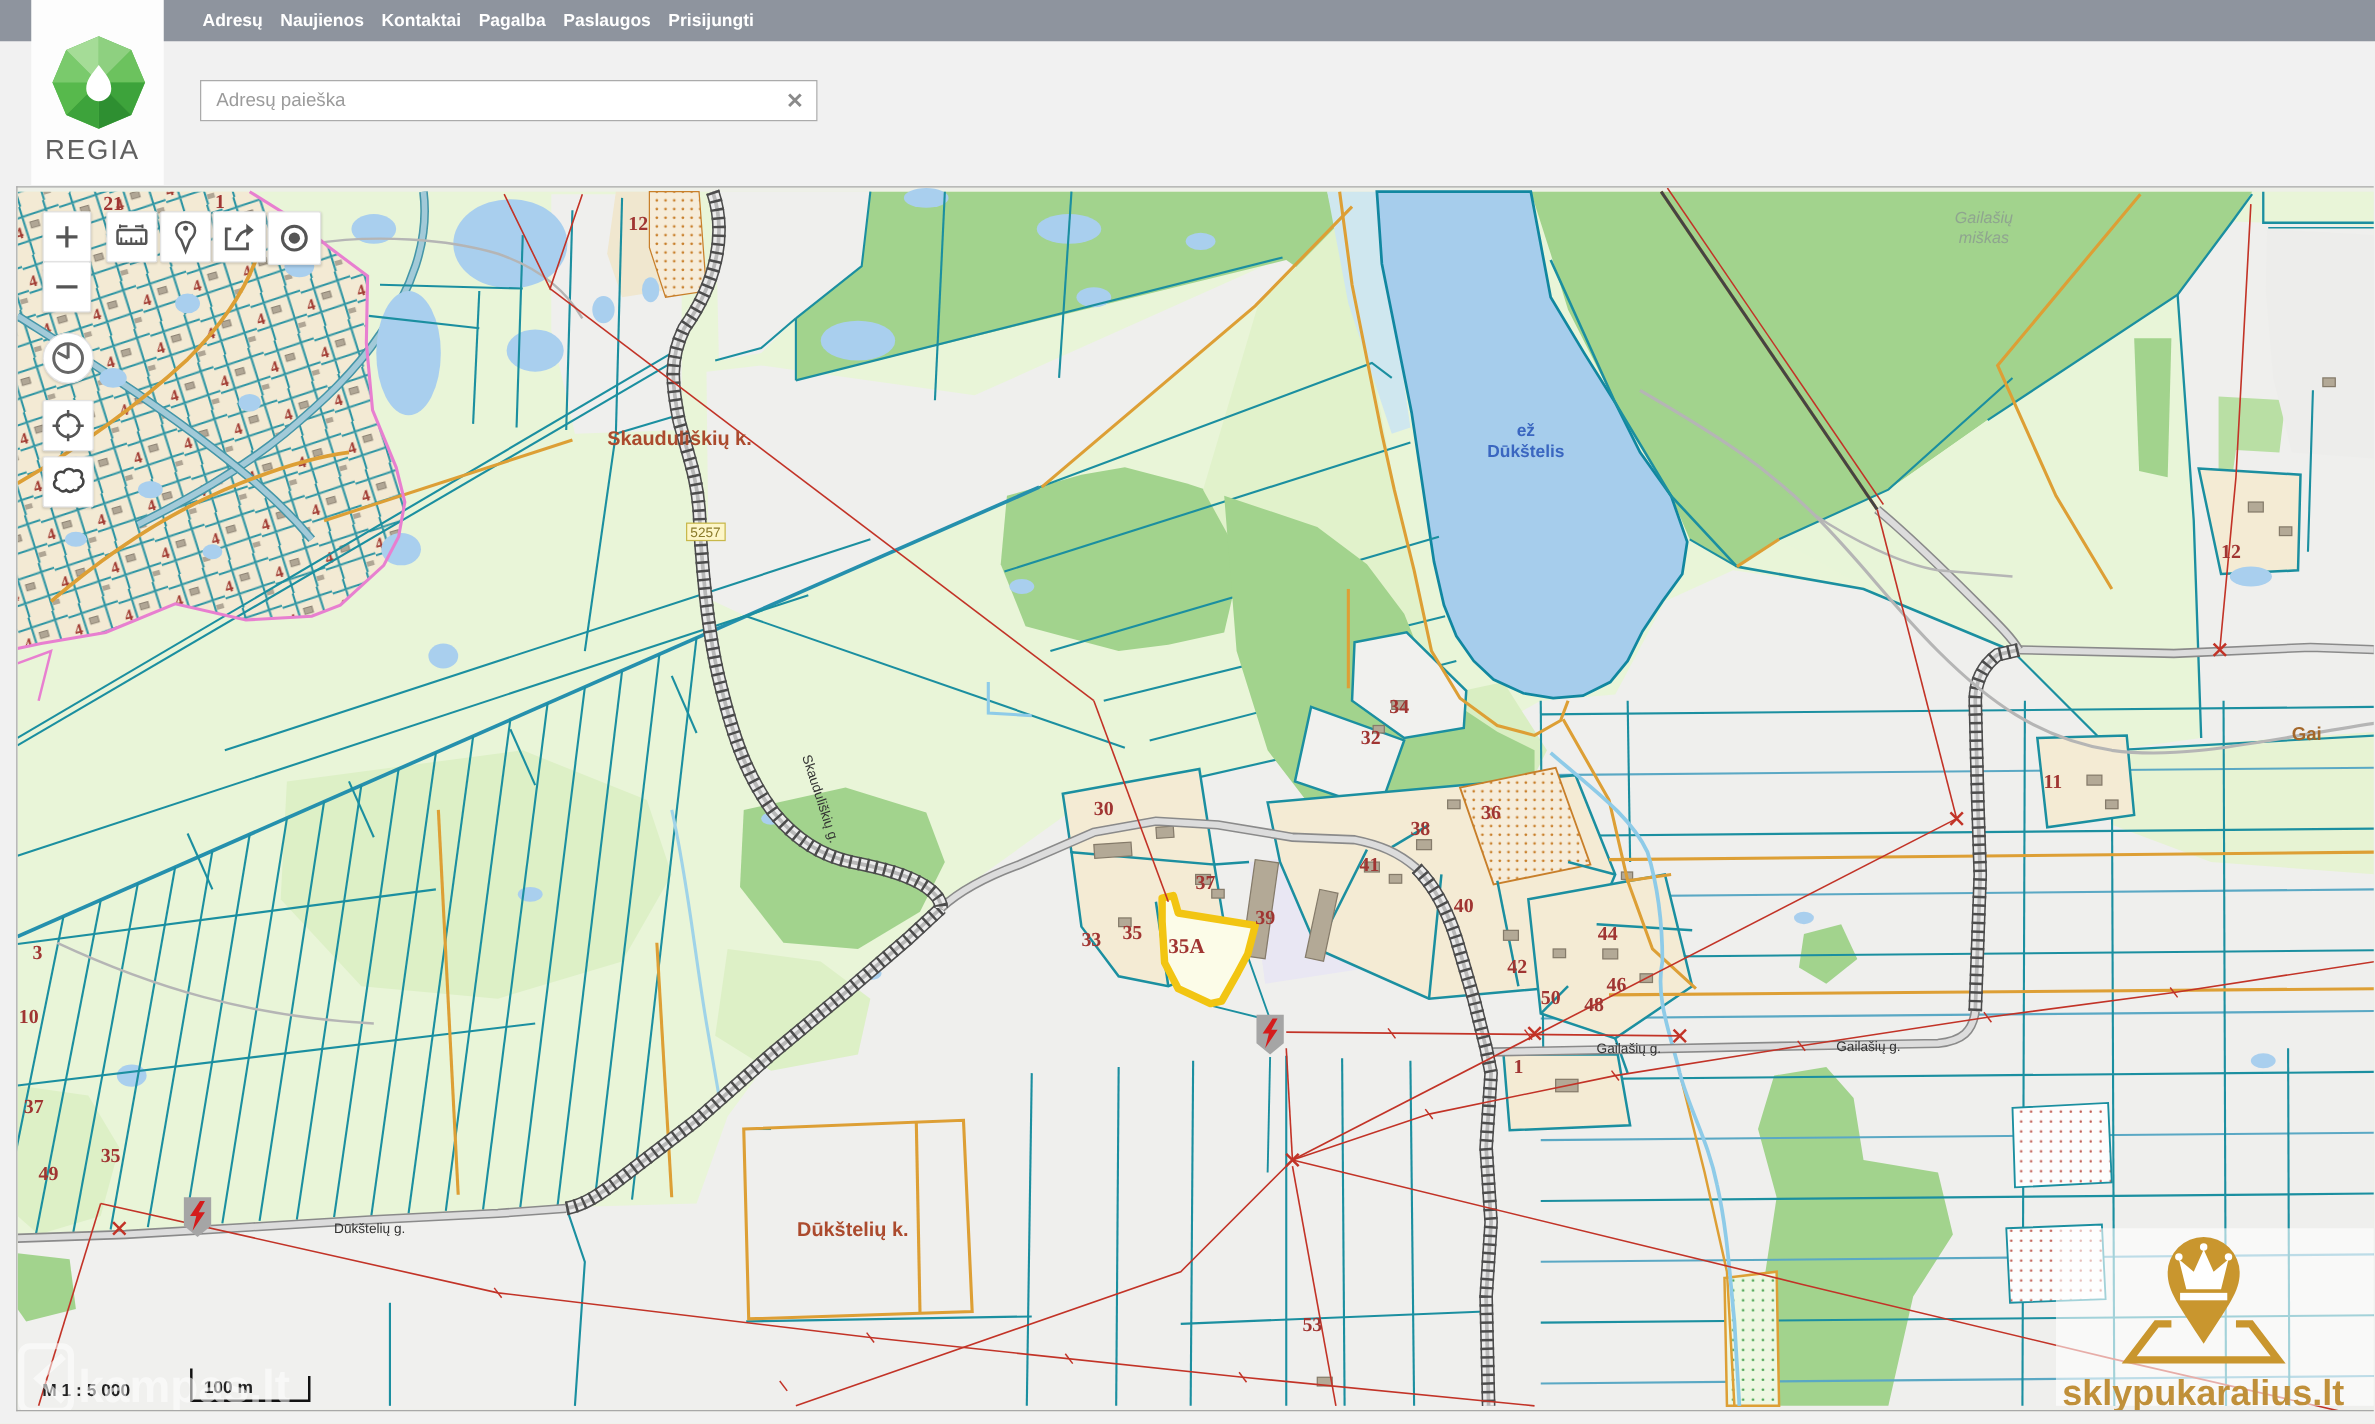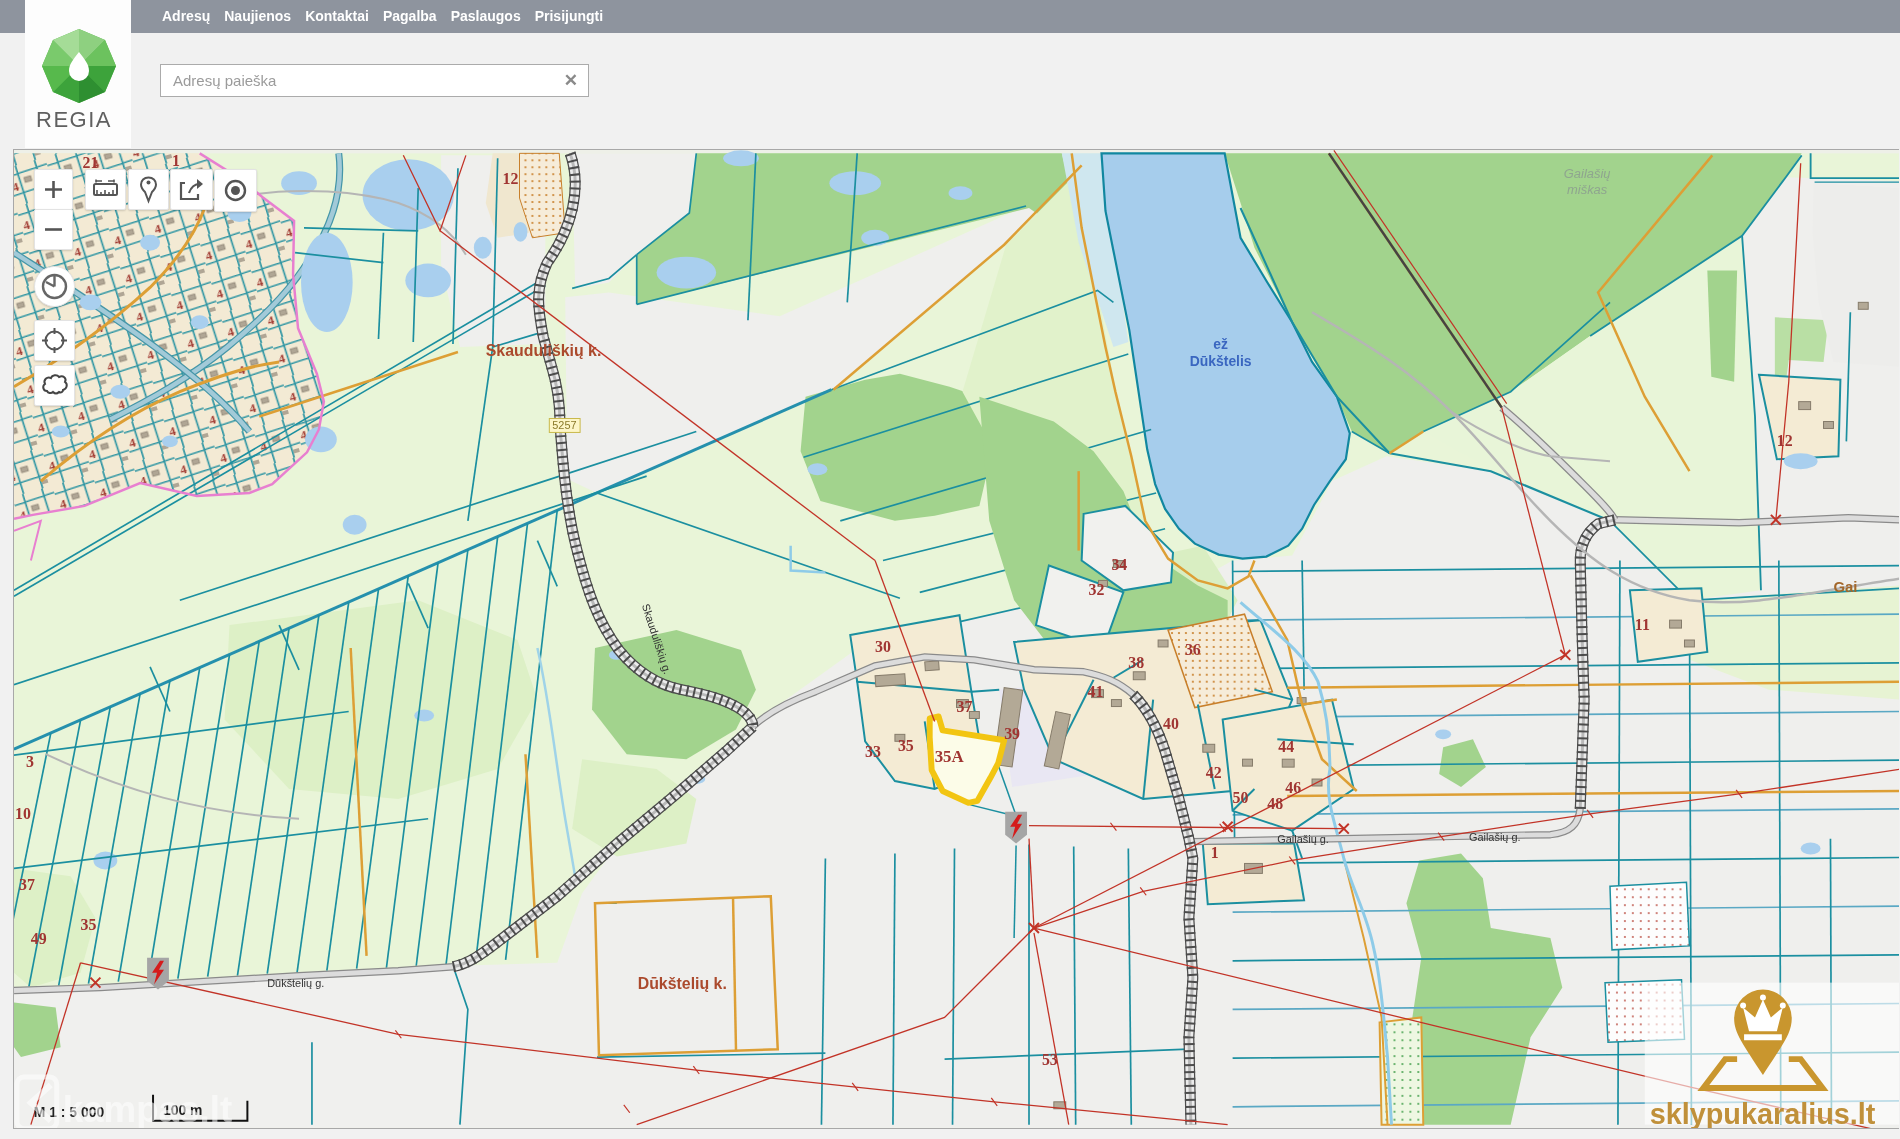--- a/index.html
+++ b/index.html
@@ -1,21 +1,21 @@
 <!DOCTYPE html>
 <html><head><meta charset="utf-8">
 <style>
 html,body{margin:0;padding:0}
 body{width:1900px;height:1139px;overflow:hidden;background:#f1f1f1;font-family:"Liberation Sans",sans-serif;position:relative}
 #topbar{position:absolute;top:0;left:0;width:1900px;height:33px;background:#8e949e}
 #tab{position:absolute;top:0;left:25px;width:106px;height:148px;background:#fdfdfd}
 #nav{position:absolute;top:0;left:162px;height:33px;line-height:33px;color:#fff;font-size:14px;font-weight:bold}
 #nav span{margin-right:14px}
 #regia{position:absolute;left:36px;top:107px;width:86px;font-size:22px;color:#606060;font-family:"Liberation Sans",sans-serif;letter-spacing:1.5px}
-#search{position:absolute;left:160px;top:64px;width:429px;height:33px;background:#fff;border:1px solid #ababab;box-sizing:border-box}
+#search{position:absolute;left:160px;top:64px;width:494px;height:33px;background:#fff;border:1px solid #ababab;box-sizing:border-box}
 #search .ph{position:absolute;left:12px;top:7px;font-size:15px;color:#9b9b9b}
 #search .x{position:absolute;right:10px;top:5px;font-size:17px;color:#8a8a8a;font-weight:bold}
 #map{position:absolute;left:13px;top:149px;width:1886px;height:980px;border:1px solid #a8a8a8;border-right:none;box-sizing:border-box;background:#eef0e8;overflow:hidden}
 .btn{position:absolute;background:#fff;border:1px solid #e3e3e3;border-radius:2px;box-shadow:0 1px 2px rgba(0,0,0,.15)}
 </style></head>
 <body>
 <div id="topbar"></div>
 <div id="tab"></div>
 <div id="nav"><span>Adresų</span><span>Naujienos</span><span>Kontaktai</span><span>Pagalba</span><span>Paslaugos</span><span>Prisijungti</span></div>
 <svg id="logo" style="position:absolute;left:33px;top:27px" width="92" height="78" viewBox="0 0 92 78">

